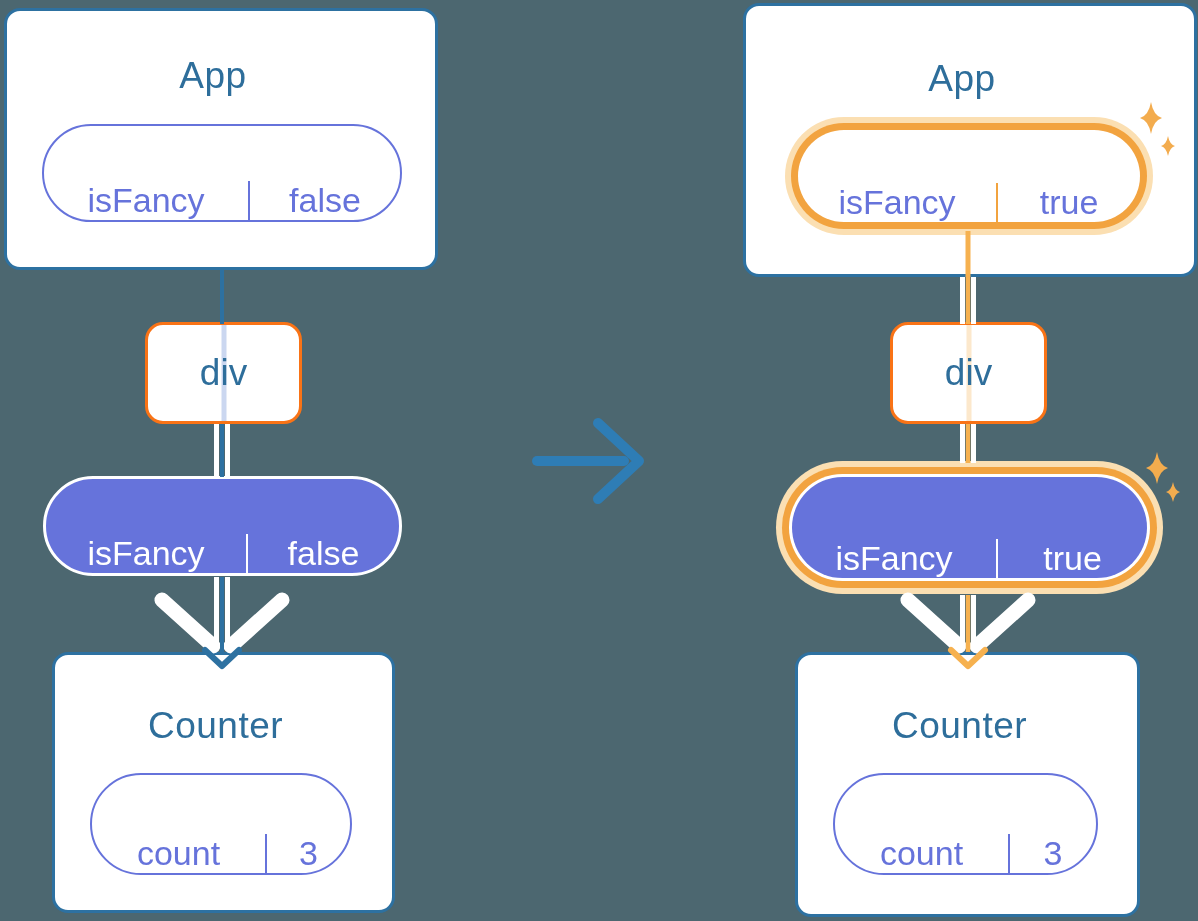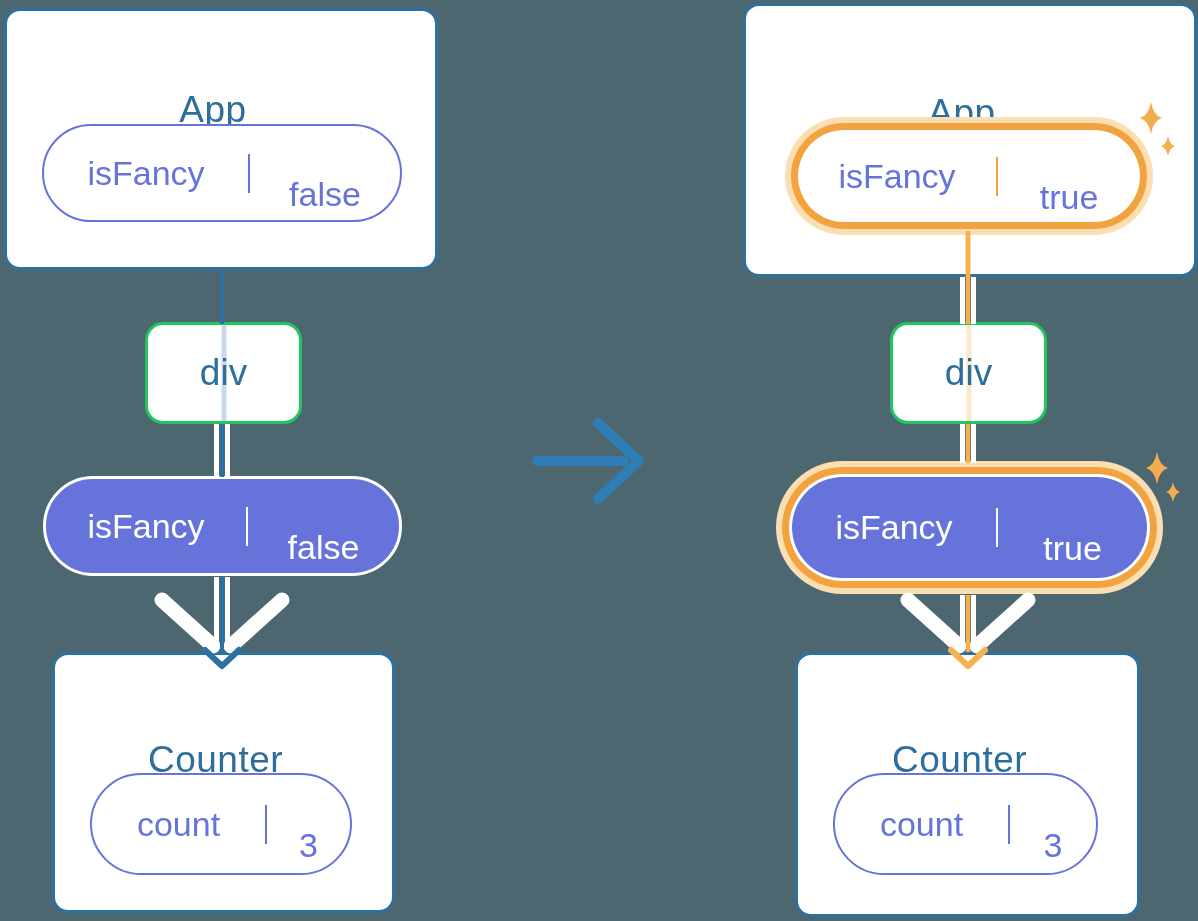--- a/index.html
+++ b/index.html
@@ -6,36 +6,36 @@
   #stage{
     position:relative;width:1198px;height:921px;background:#4c6770;overflow:hidden;
     font-family:"Liberation Sans", sans-serif;
   }
   .card{
     position:absolute;background:#ffffff;border:3px solid #2d71a1;border-radius:16px;
     box-sizing:border-box;
   }
   .node-title{
     position:absolute;left:0;right:16px;text-align:center;
-    font-size:37px;font-weight:500;color:#2e6e9b;letter-spacing:.5px;margin-top:34px;
+    font-size:37px;font-weight:500;color:#2e6e9b;letter-spacing:.5px;
   }
   .divbox{
-    position:absolute;background:#ffffff;border:3px solid #22c55e;border-radius:18px;
+    position:absolute;background:#ffffff;border:3px solid #f97316;border-radius:18px;
     box-sizing:border-box;display:flex;align-items:center;justify-content:center;
   }
   .divbox .stripe{
     position:absolute;top:0;bottom:0;left:50%;transform:translateX(-50%);
     width:5px;z-index:0;
   }
   .divbox .divlabel{
     position:relative;z-index:1;font-size:37px;font-weight:500;color:#2e6e9b;
   }
   .pill{
     position:absolute;border-radius:999px;box-sizing:border-box;display:flex;
-    align-items:center;overflow:hidden;
+    align-items:flex-end;overflow:hidden;
   }
   .pill .cell{
     display:flex;align-items:center;justify-content:center;
     font-size:34px;box-sizing:border-box;
   }
   .pill .cell.value{flex:1;margin-top:42px;}
   
   .pill.outline{background:#ffffff;border:2.5px solid #6673db;color:#6673db;}
   .pill.outline .cell.key{border-right:2.5px solid #6673db;}
   

